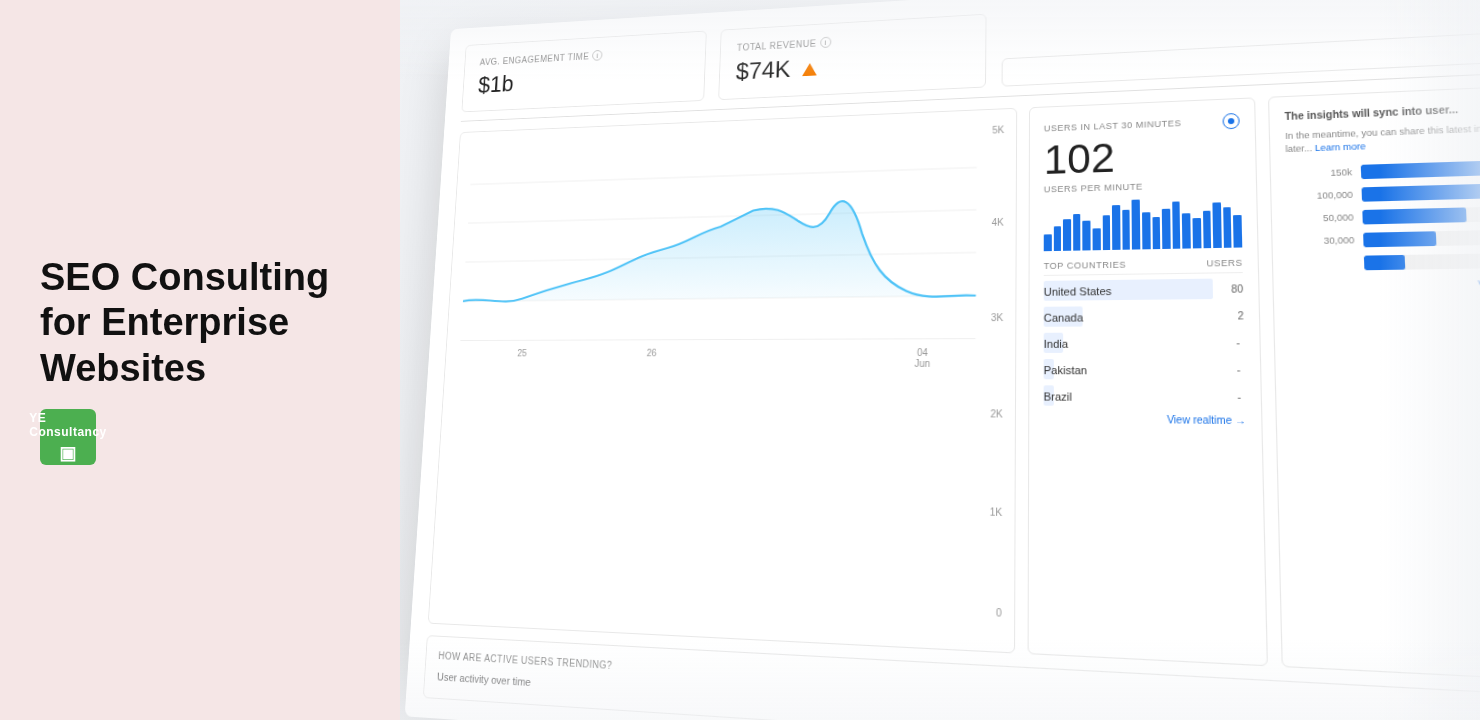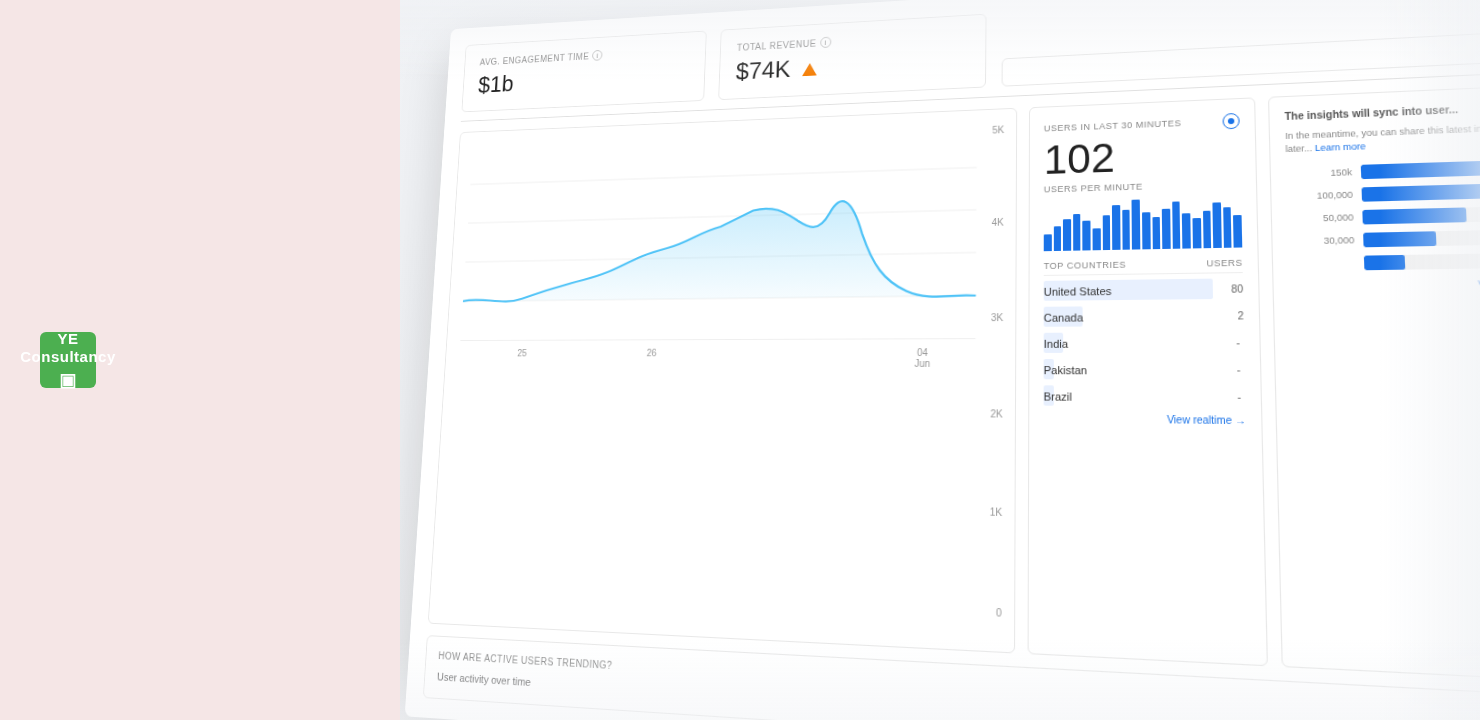--- a/index.html
+++ b/index.html
@@ -438,32 +438,32 @@
 
     .fade-right {
       position: absolute;
       top: 0; right: 0; bottom: 0;
       width: 100px;
       background: linear-gradient(to right, transparent, rgba(240,242,245,0.7));
       z-index: 10;
     }
 
     .badge-text {
-      font-size: 15px;
+      font-size: 12px;
       color: white;
       font-weight: bold;
       letter-spacing: 0.5px;
       line-height: 1.2;
-      text-align: center;
     }
   </style>
 </head>
 <body>
 
 <div class="left-panel">
+  <h1 class="main-title">SEO Consulting for Enterprise Websites</h1>
   <div class="brand-badge">
     <span class="badge-text">YE Consultancy</span>
     <span class="badge-icon" style="color:white;font-size:18px;">▣</span>
   </div>
 </div>
 
 <div class="right-panel">
   <div class="dashboard-wrapper">
 
     <div class="metrics-bar">

